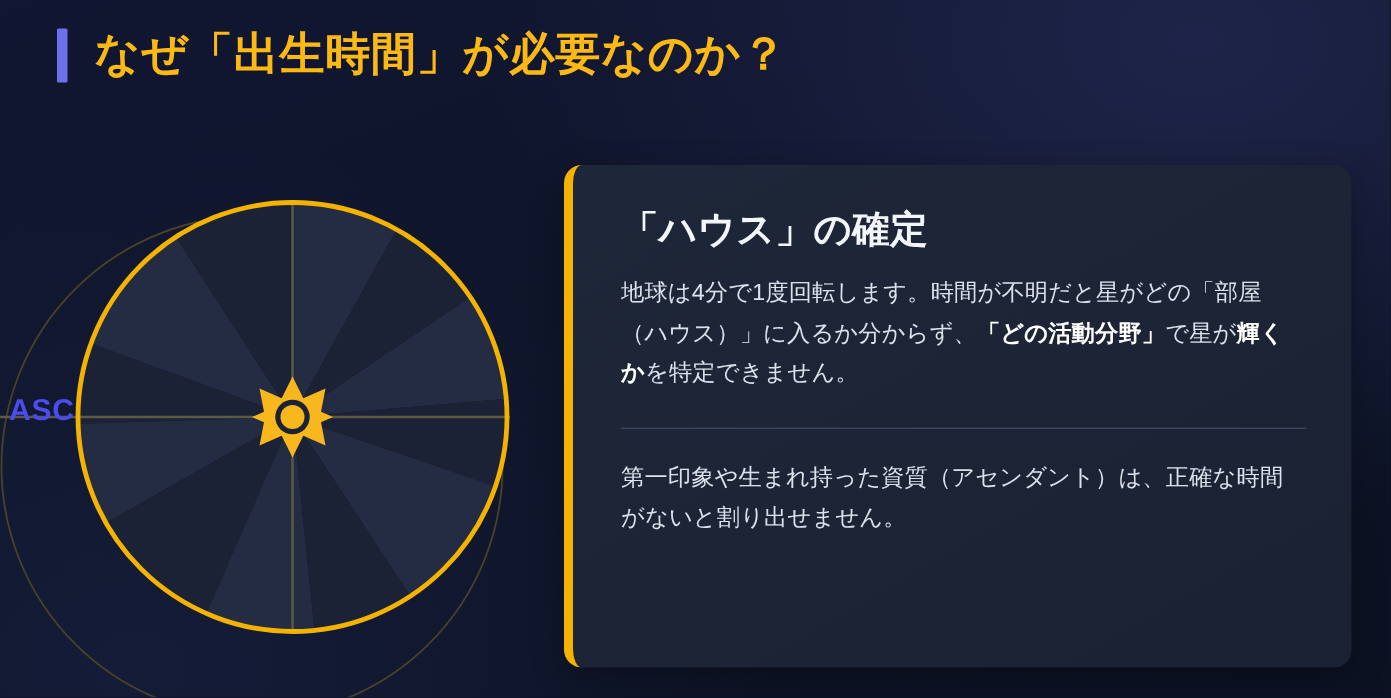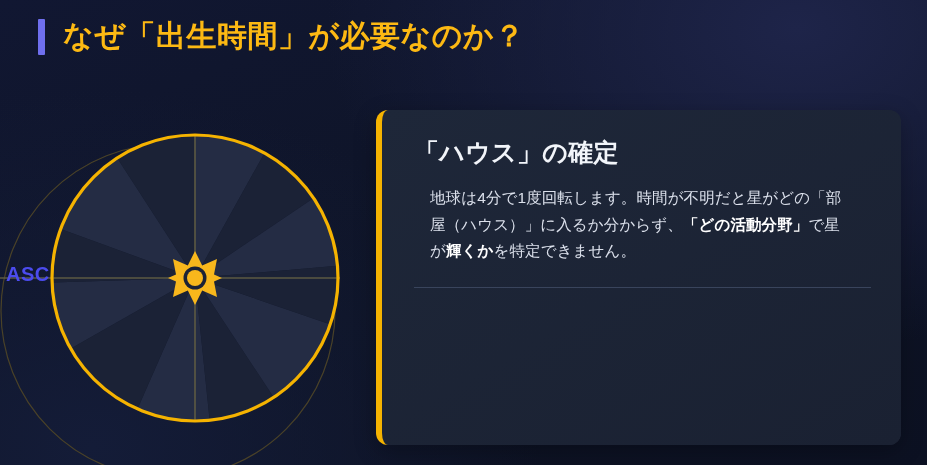--- a/index.html
+++ b/index.html
@@ -85,21 +85,21 @@
     font-size: 25px;
     font-weight: bold;
     color: #f2f5fa;
     margin: 0 0 14px 0;
     letter-spacing: 0.3px;
   }
   .card-body {
     font-size: 15.5px;
     line-height: 1.72;
     color: #dce1ec;
-    margin: 16px;
+    margin: 0;
     letter-spacing: 0.1px;
   }
   .card-body b { color: #ffffff; font-weight: bold; }
   .card-divider {
     height: 1px;
     background: #39445c;
     margin: 22px 0 20px 0;
     border: 0;
   }
 </style>
@@ -164,16 +164,17 @@
   <div class="info-card">
 
     <div class="card-section">
       <h2 class="card-heading">「ハウス」の確定</h2>
       <p class="card-body"><span>地球は4分で1度回転します。時間が不明だと星がどの「部屋（ハウス）」に入るか分からず、</span><b>「どの活動分野」</b><span>で星が</span><b>輝くか</b><span>を特定できません。</span></p>
     </div>
 
     <hr class="card-divider">
 
     <div class="card-section">
+      <p class="card-body"><span>第一印象や生まれ持った資質（アセンダント）は、正確な時間がないと割り出せません。</span></p>
     </div>
 
   </div>
 </div>
 
 </body></html>

